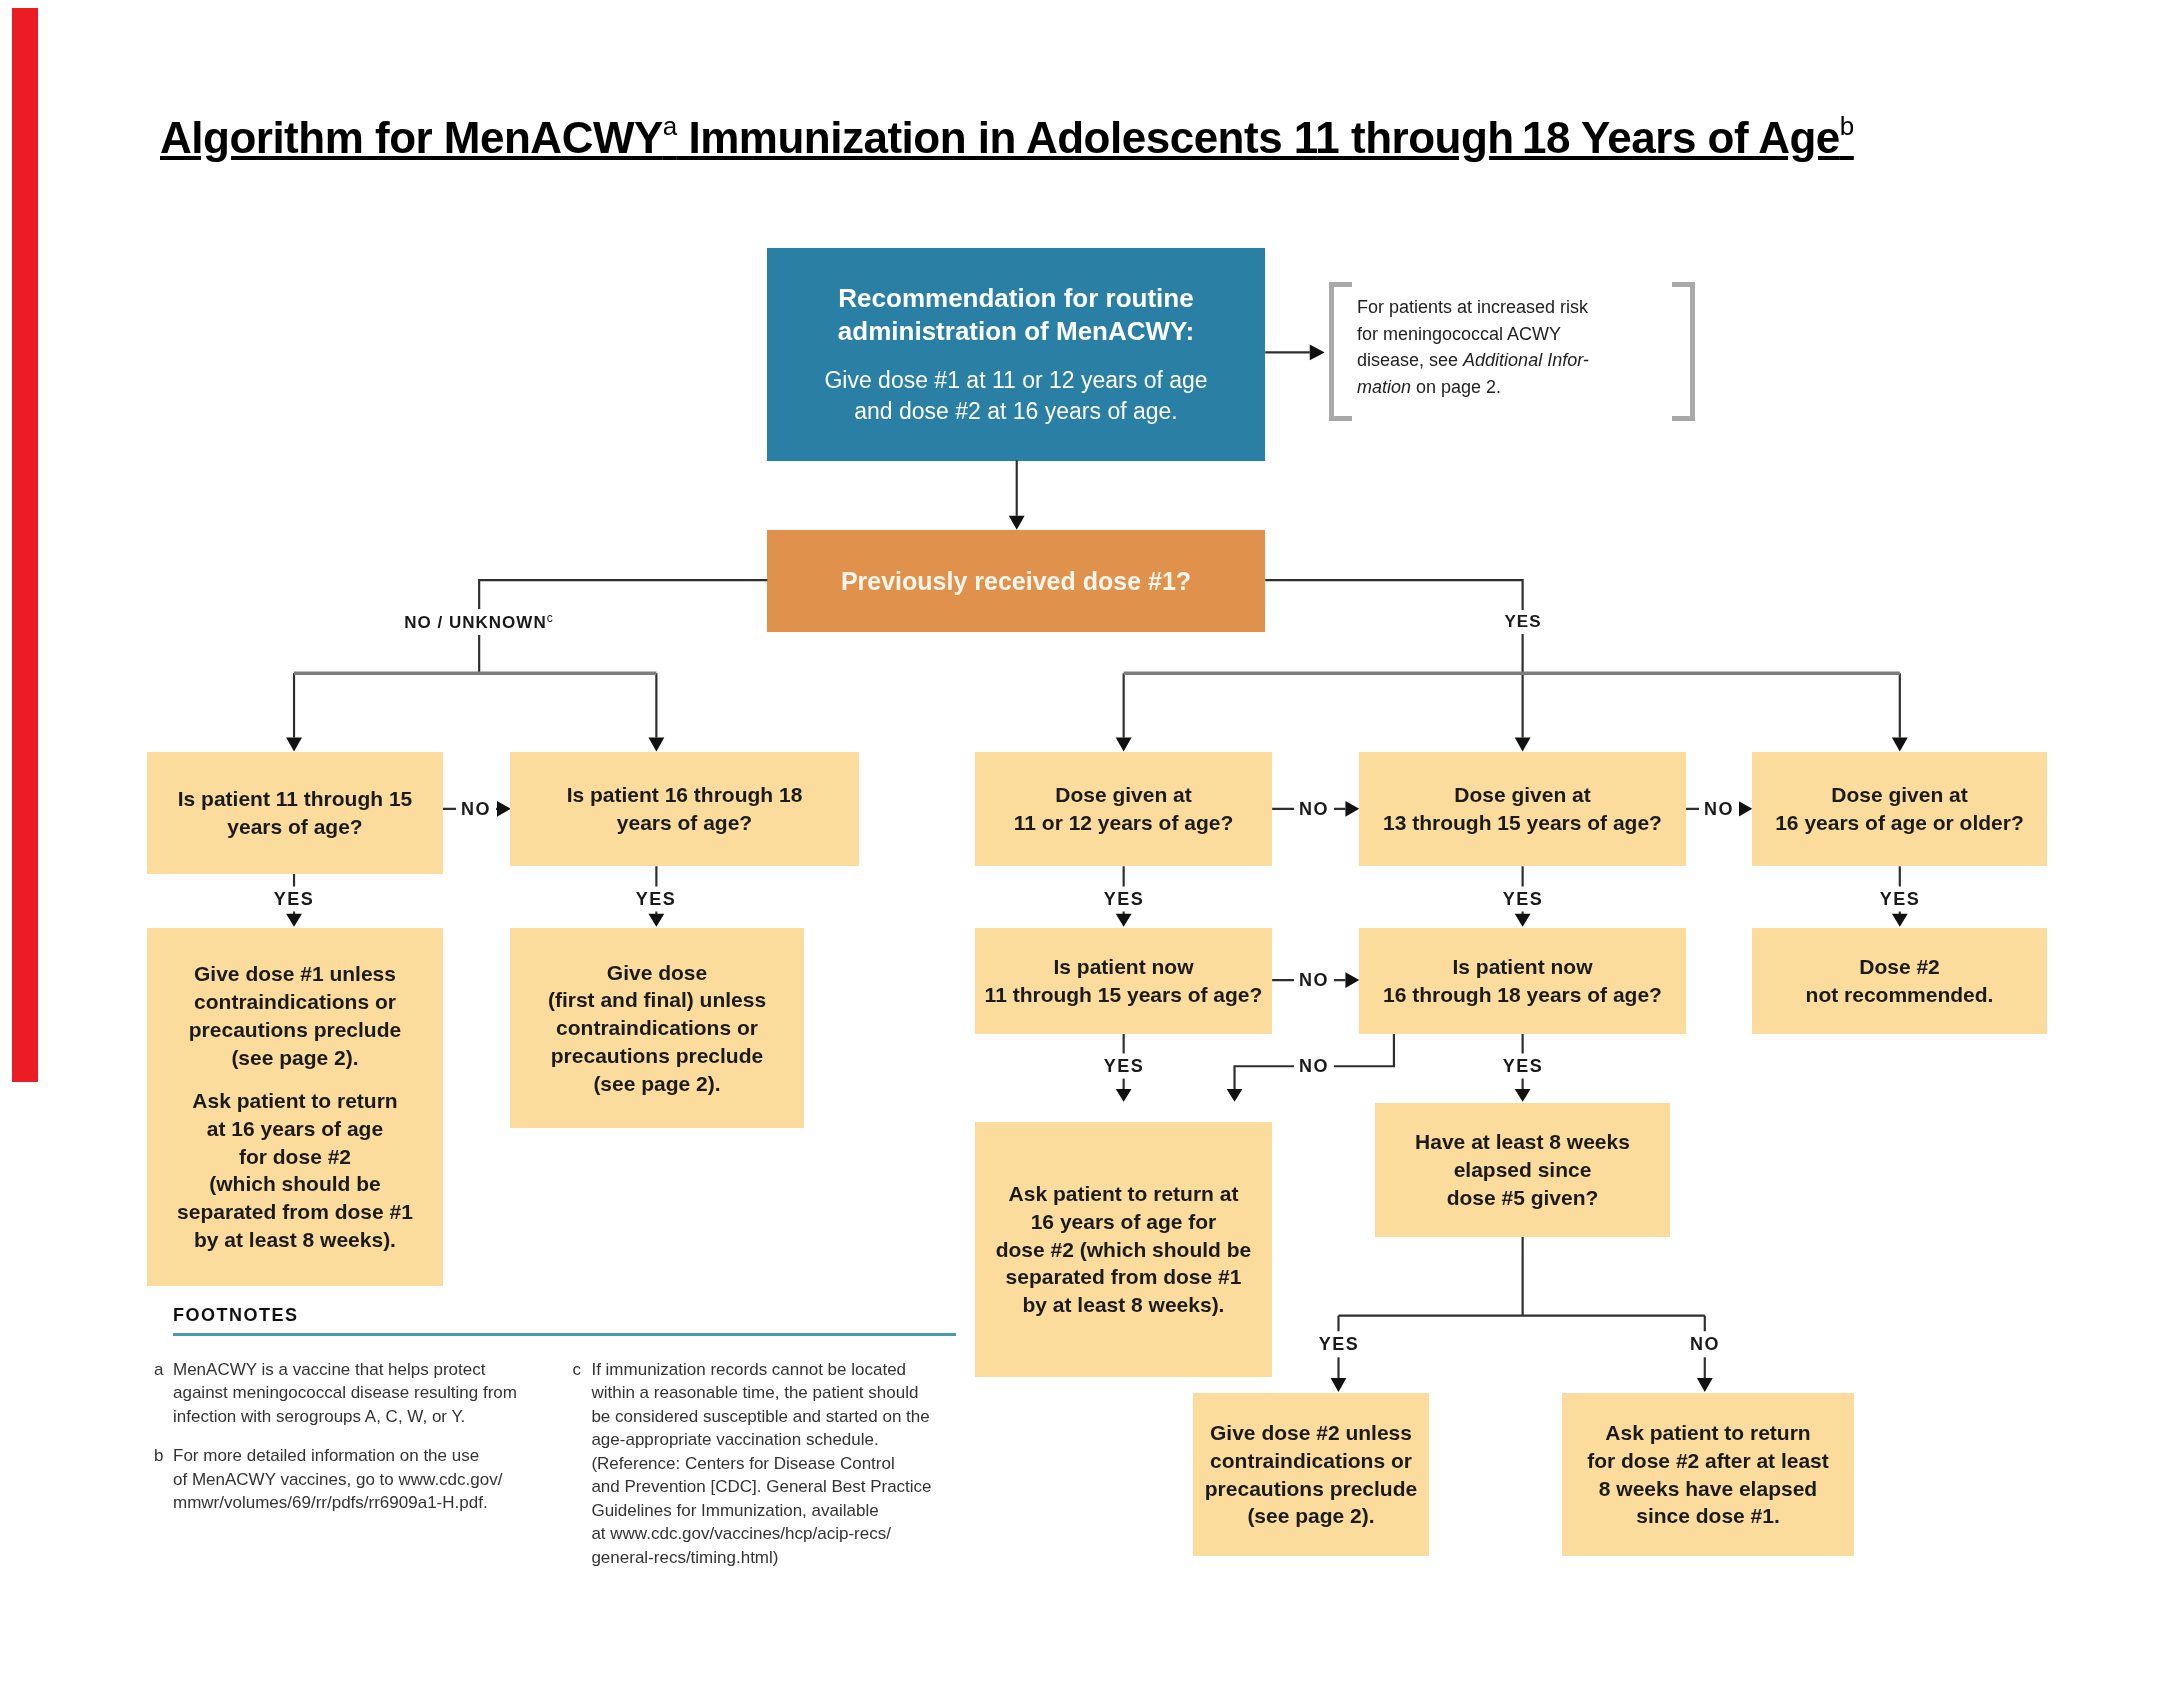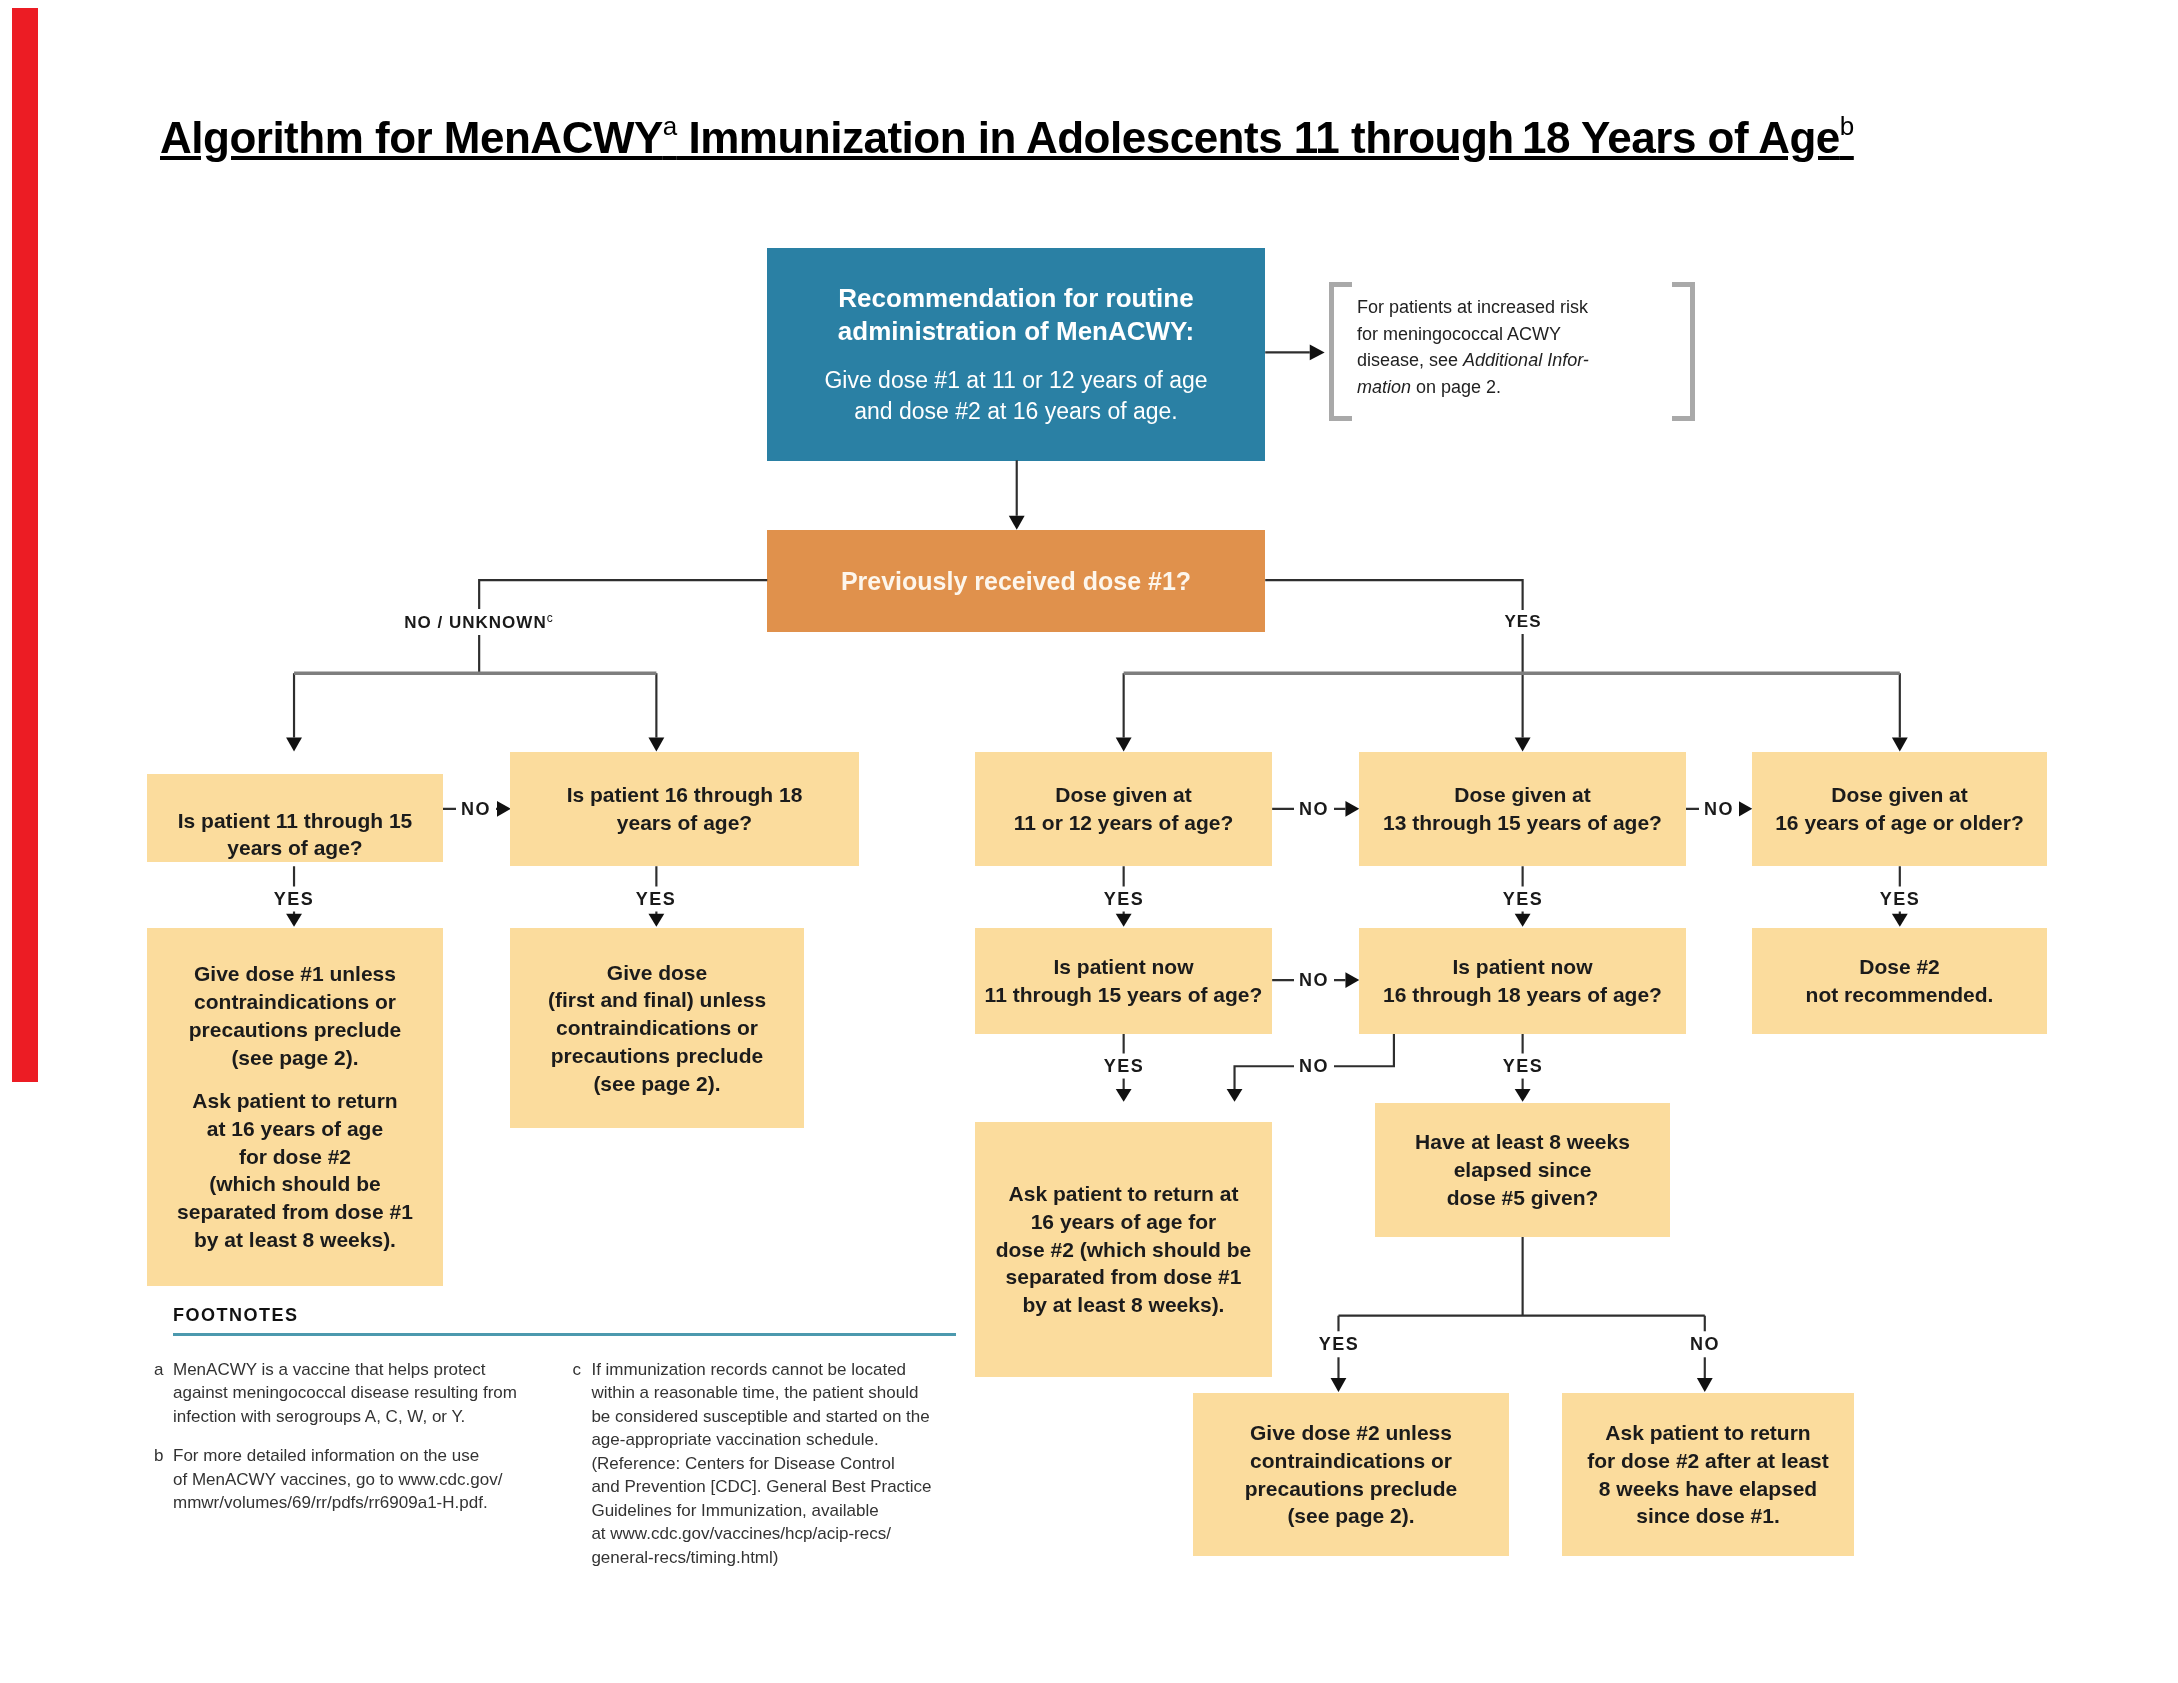--- a/index.html
+++ b/index.html
@@ -172,21 +172,21 @@
     <div class="note-text"><span>For patients at increased risk</span><br><span>for meningococcal ACWY</span><br><span>disease, see </span><span class="ital">Additional Infor-</span><br><span class="ital">mation</span><span> on page 2.</span></div>
   </div>
 
   <div class="abs" id="question-box">
     <span>Previously received dose #1?</span>
   </div>
 
   <div class="abs lbl big" style="left:479px;top:622px;"><span>NO / UNKNOWN</span><sup>c</sup></div>
   <div class="abs lbl big" style="left:1523px;top:622px;"><span>YES</span></div>
 
-  <div class="abs ybox" style="left:147px;top:774px;width:296px;height:88px;justify-content:flex-end;">
+  <div class="abs ybox" style="left:147px;top:752px;width:296px;height:122px;">
       <div class="btxt">Is patient 11 through 15
 years of age?</div>
     </div>
   <div class="abs ybox" style="left:510px;top:752px;width:349px;height:114px;">
       <div class="btxt">Is patient 16 through 18
 years of age?</div>
     </div>
   <div class="abs ybox" style="left:975px;top:752px;width:297px;height:114px;">
       <div class="btxt">Dose given at
 11 or 12 years of age?</div>
@@ -257,21 +257,21 @@
     </div>
   <div class="abs ybox" style="left:1375px;top:1103px;width:295px;height:134px;">
       <div class="btxt">Have at least 8 weeks
 elapsed since
 dose #5 given?</div>
     </div>
 
   <div class="abs lbl" style="left:1339px;top:1344px;"><span>YES</span></div>
   <div class="abs lbl" style="left:1705px;top:1344px;"><span>NO</span></div>
 
-  <div class="abs ybox" style="left:1193px;top:1393px;width:316px;height:163px;">
+  <div class="abs ybox" style="left:1193px;top:1393px;width:236px;height:163px;">
       <div class="btxt">Give dose #2 unless
 contraindications or
 precautions preclude
 (see page 2).</div>
     </div>
   <div class="abs ybox" style="left:1562px;top:1393px;width:292px;height:163px;">
       <div class="btxt">Ask patient to return
 for dose #2 after at least
 8 weeks have elapsed
 since dose #1.</div>

